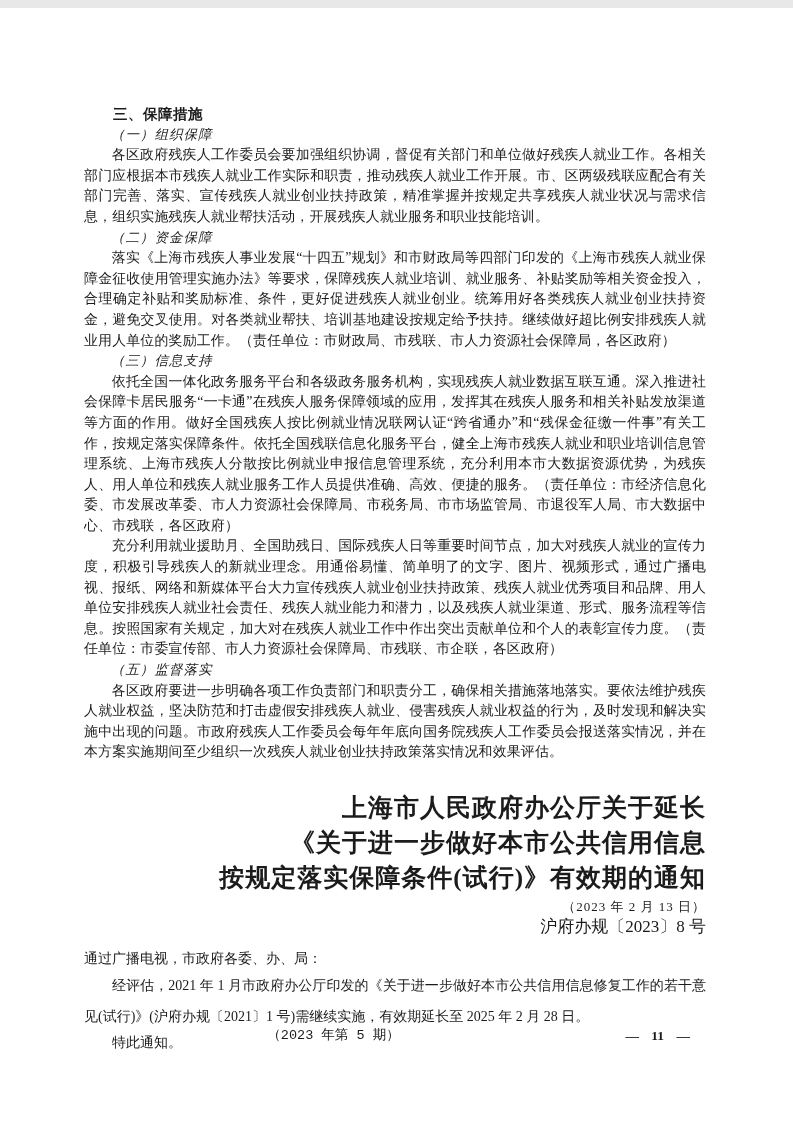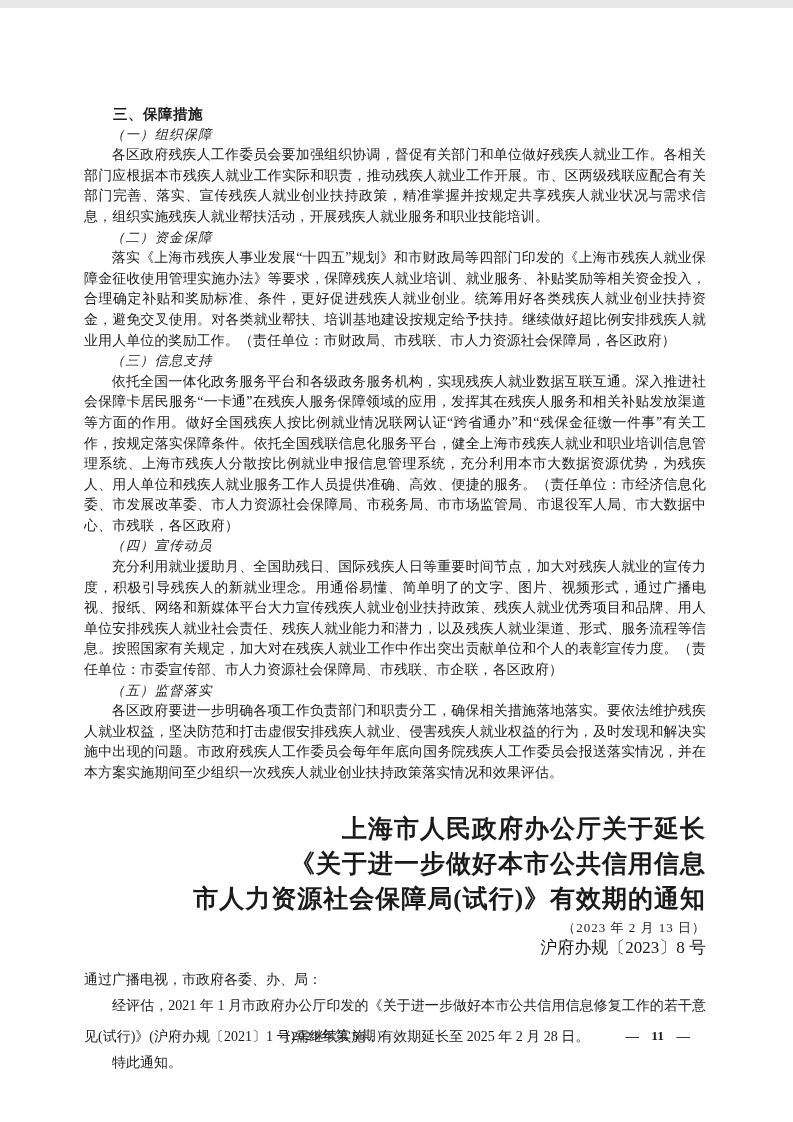--- a/index.html
+++ b/index.html
@@ -90,20 +90,21 @@
   }
   
   .footer-issue {
     position: absolute;
     top: 1020px;
     left: 0;
     width: 667px;
     text-align: center;
     font-size: 13.5px;
     line-height: 16px;
+    font-family: Liberation Mono, monospace;
   }
   .footer-page {
     position: absolute;
     top: 1020px;
     right: 103px;
     font-size: 13.5px;
     line-height: 16px;
     word-spacing: 9px;
     font-weight: bold;
   }
@@ -119,32 +120,31 @@
 
       <div class="sub-heading">（一）组织保障</div>
       <p class="para">各区政府残疾人工作委员会要加强组织协调，督促有关部门和单位做好残疾人就业工作。各相关部门应根据本市残疾人就业工作实际和职责，推动残疾人就业工作开展。市、区两级残联应配合有关部门完善、落实、宣传残疾人就业创业扶持政策，精准掌握并按规定共享残疾人就业状况与需求信息，组织实施残疾人就业帮扶活动，开展残疾人就业服务和职业技能培训。</p>
 
       <div class="sub-heading">（二）资金保障</div>
       <p class="para">落实《上海市残疾人事业发展“十四五”规划》和市财政局等四部门印发的《上海市残疾人就业保障金征收使用管理实施办法》等要求，保障残疾人就业培训、就业服务、补贴奖励等相关资金投入，合理确定补贴和奖励标准、条件，更好促进残疾人就业创业。统筹用好各类残疾人就业创业扶持资金，避免交叉使用。对各类就业帮扶、培训基地建设按规定给予扶持。继续做好超比例安排残疾人就业用人单位的奖励工作。（责任单位：市财政局、市残联、市人力资源社会保障局，各区政府）</p>
 
       <div class="sub-heading">（三）信息支持</div>
       <p class="para">依托全国一体化政务服务平台和各级政务服务机构，实现残疾人就业数据互联互通。深入推进社会保障卡居民服务“一卡通”在残疾人服务保障领域的应用，发挥其在残疾人服务和相关补贴发放渠道等方面的作用。做好全国残疾人按比例就业情况联网认证“跨省通办”和“残保金征缴一件事”有关工作，按规定落实保障条件。依托全国残联信息化服务平台，健全上海市残疾人就业和职业培训信息管理系统、上海市残疾人分散按比例就业申报信息管理系统，充分利用本市大数据资源优势，为残疾人、用人单位和残疾人就业服务工作人员提供准确、高效、便捷的服务。（责任单位：市经济信息化委、市发展改革委、市人力资源社会保障局、市税务局、市市场监管局、市退役军人局、市大数据中心、市残联，各区政府）</p>
 
-      <div class="sub-heading">（四）宣传动员</div>
       <p class="para">充分利用就业援助月、全国助残日、国际残疾人日等重要时间节点，加大对残疾人就业的宣传力度，积极引导残疾人的新就业理念。用通俗易懂、简单明了的文字、图片、视频形式，通过广播电视、报纸、网络和新媒体平台大力宣传残疾人就业创业扶持政策、残疾人就业优秀项目和品牌、用人单位安排残疾人就业社会责任、残疾人就业能力和潜力，以及残疾人就业渠道、形式、服务流程等信息。按照国家有关规定，加大对在残疾人就业工作中作出突出贡献单位和个人的表彰宣传力度。（责任单位：市委宣传部、市人力资源社会保障局、市残联、市企联，各区政府）</p>
 
       <div class="sub-heading">（五）监督落实</div>
       <p class="para">各区政府要进一步明确各项工作负责部门和职责分工，确保相关措施落地落实。要依法维护残疾人就业权益，坚决防范和打击虚假安排残疾人就业、侵害残疾人就业权益的行为，及时发现和解决实施中出现的问题。市政府残疾人工作委员会每年年底向国务院残疾人工作委员会报送落实情况，并在本方案实施期间至少组织一次残疾人就业创业扶持政策落实情况和效果评估。</p>
     </div>
 
     <div>
       <div class="notice-title">
         <div>上海市人民政府办公厅关于延长</div>
         <div>《关于进一步做好本市公共信用信息</div>
-        <div>市人力资源社会保障局(试行)》有效期的通知</div>
+        <div>按规定落实保障条件(试行)》有效期的通知</div>
       </div>
 
       <div class="notice-date">（2023 年 2 月 13 日）</div>
 
       <div class="doc-number">沪府办规〔2023〕8 号</div>
 
       <div class="salutation">通过广播电视，市政府各委、办、局：</div>
 
       <p class="body2">经评估，2021 年 1 月市政府办公厅印发的《关于进一步做好本市公共信用信息修复工作的若干意见(试行)》(沪府办规〔2021〕1 号)需继续实施，有效期延长至 2025 年 2 月 28 日。</p>
 

